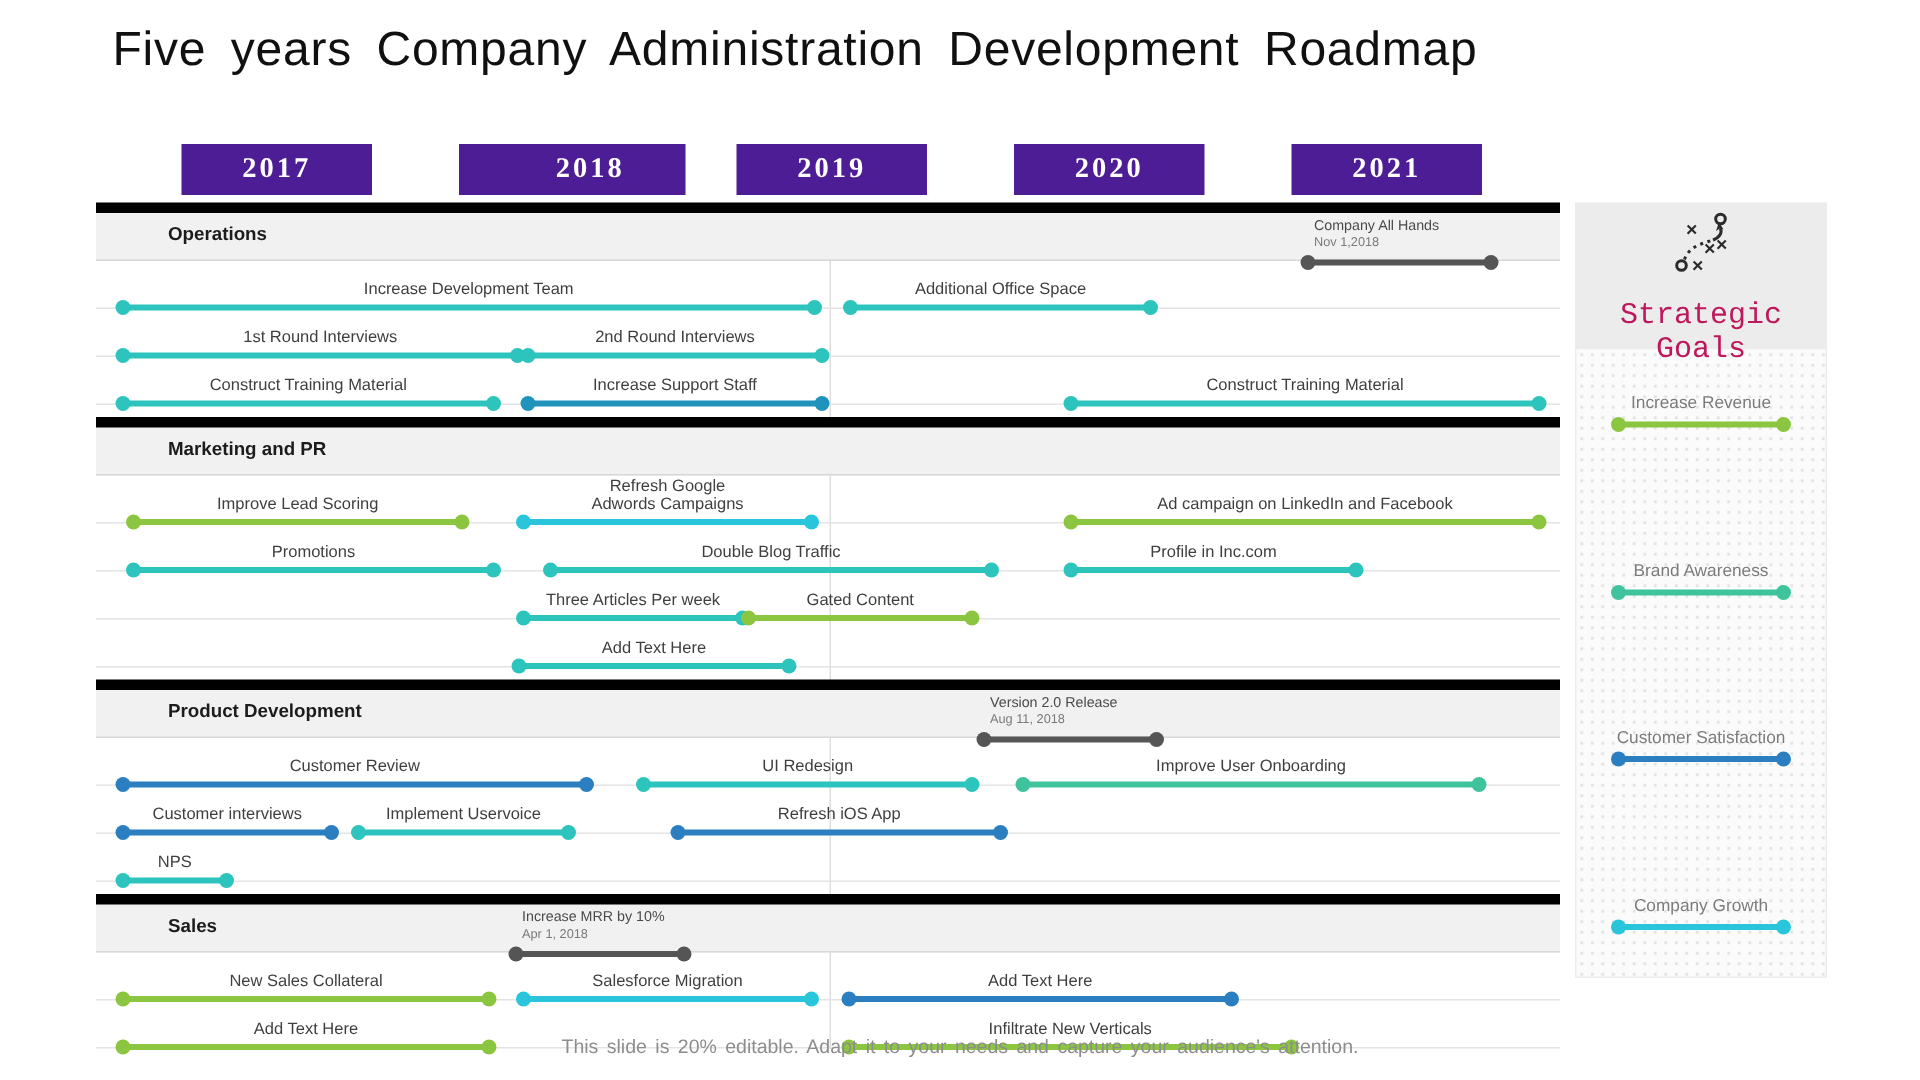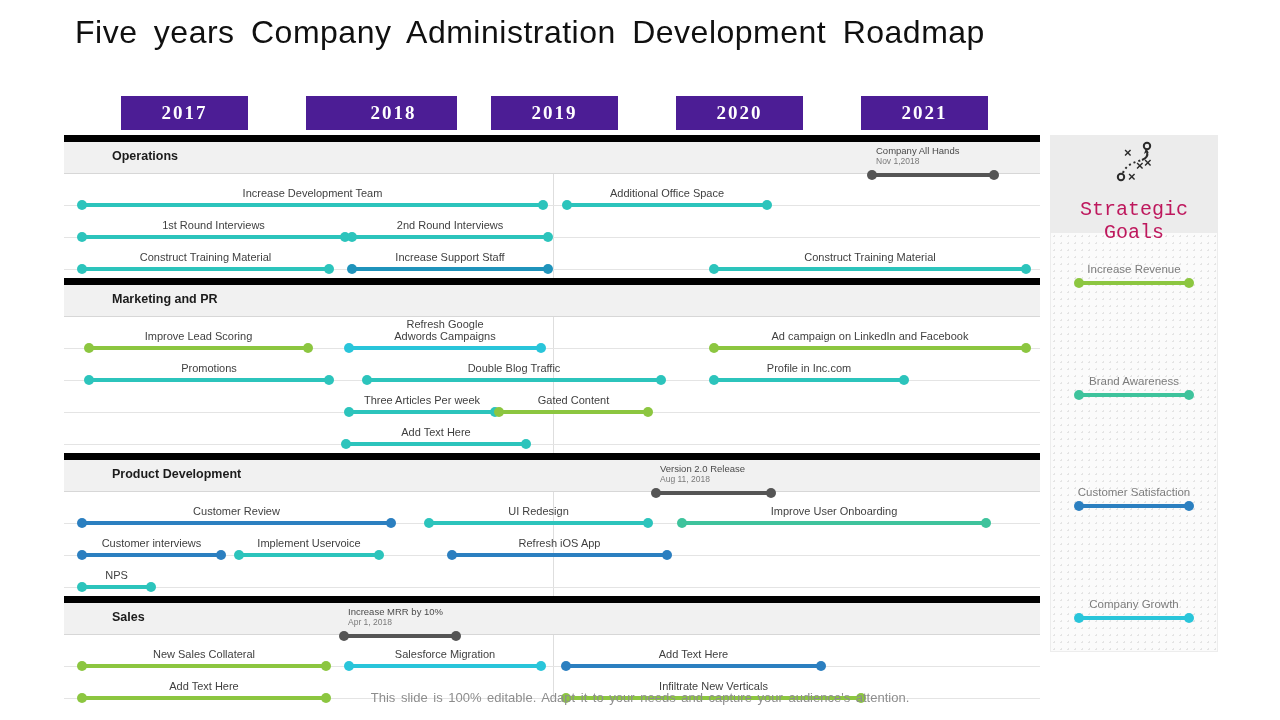--- a/index.html
+++ b/index.html
@@ -351,14 +351,14 @@
           <div class="glabel">Company Growth</div>
           <div class="bar" style="color: rgb(41, 197, 218);">
             <div class="line"></div>
             <div class="dot l"></div>
             <div class="dot r"></div>
           </div>
         </div>
       </div>
   </div>
 
-  <div class="footer">This slide is 100% editable. Adapt it to your needs and capture your audience's attention.</div>
+  <div class="footer">This slide is 20% editable. Adapt it to your needs and capture your audience's attention.</div>
 </div>
 
 </body></html>

